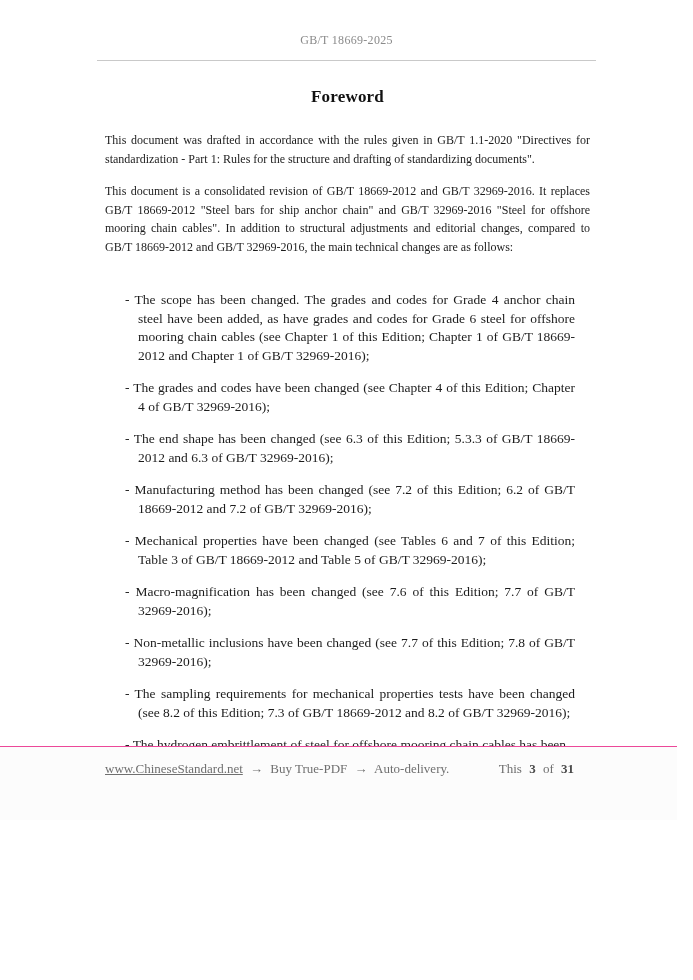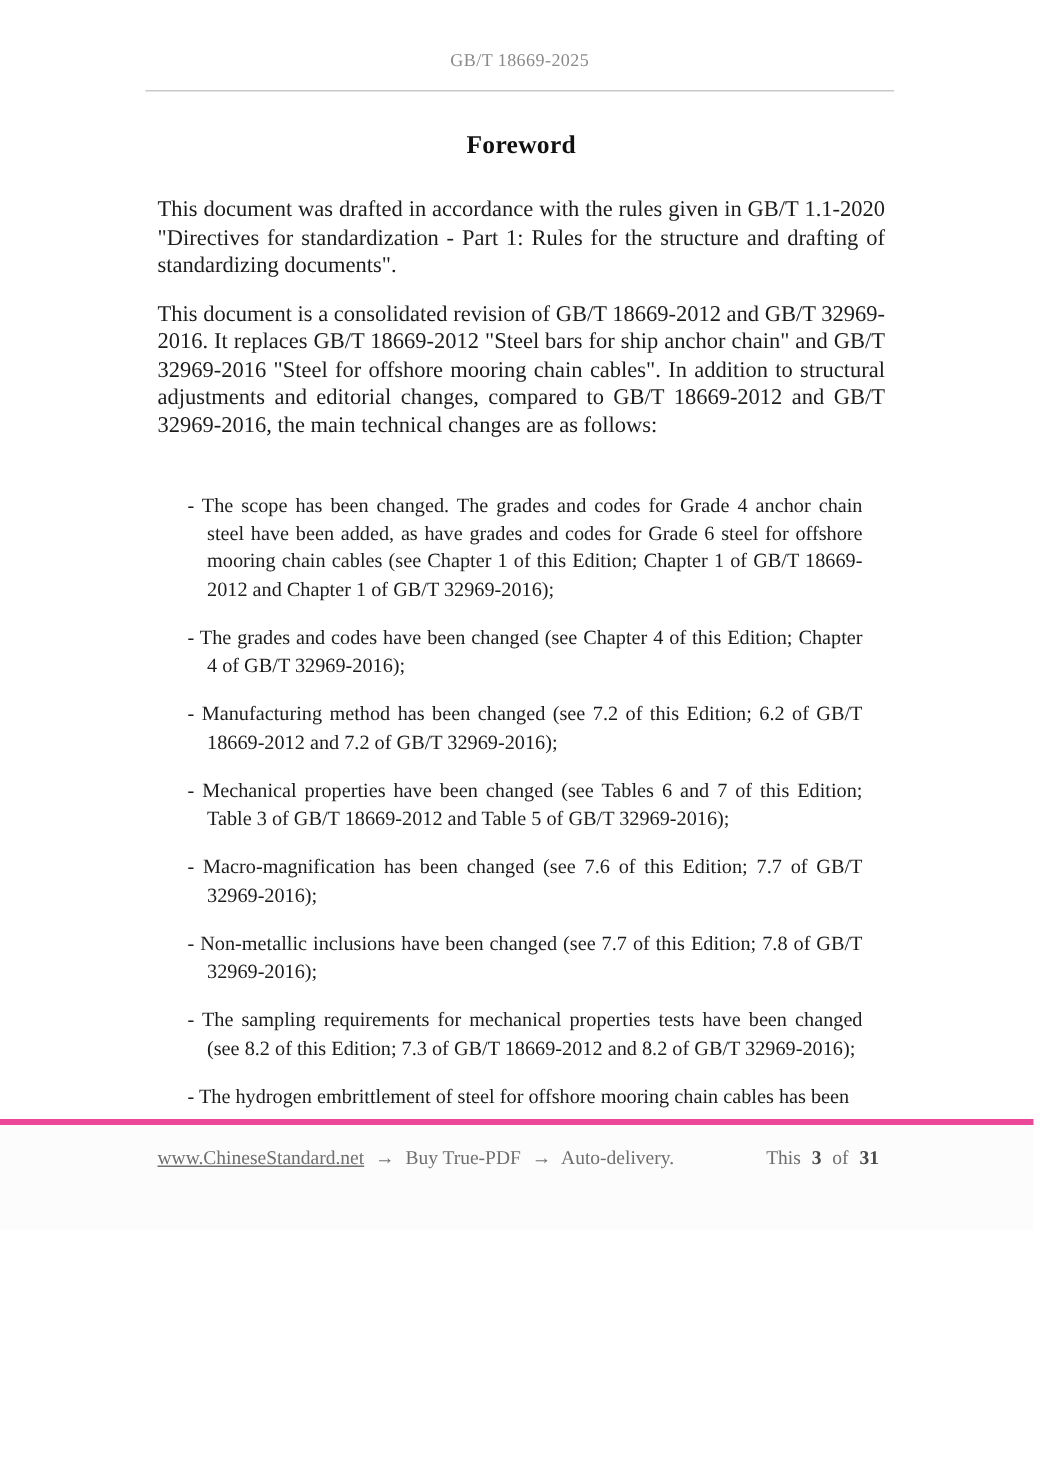--- a/index.html
+++ b/index.html
@@ -35,44 +35,44 @@
   .doc-title {
     text-align: center;
     font-size: 17px;
     font-weight: bold;
     margin: 6px 0 24px 0;
     letter-spacing: 0.2px;
     color: #111111;
   }
   .para {
     text-align: justify;
-    font-size: 15px;
+    font-size: 12px;
     line-height: 18.5px;
     margin: 0 0 14px 0;
     font-family: Liberation Serif, serif;
   }
   .para-last {
     margin-bottom: 35px;
   }
   .bullet {
     text-align: justify;
     font-size: 13.5px;
     line-height: 18.5px;
     margin: 0 15px 14px 20px;
     padding-left: 13px;
     text-indent: -13px;
   }
   .doc-footer {
     position: absolute;
     left: 0;
-    right: 4px;
+    right: 16px;
     bottom: 0;
     height: 74px;
     background: #fcfcfc;
-    border-top: 4px solid #ec4899;
+    border-top: 1px solid #ec4899;
     box-sizing: border-box;
   }
   .footer-inner {
     display: flex;
     justify-content: space-between;
     align-items: baseline;
     padding: 14px 103px 0 105px;
     font-size: 13px;
     color: #6f6f6f;
   }
@@ -106,20 +106,21 @@
   <hr class="header-rule">
 
   <div class="content">
     <div class="doc-title">Foreword</div>
 
     <div class="para">This document was drafted in accordance with the rules given in GB/T 1.1-2020 "Directives for standardization - Part 1: Rules for the structure and drafting of standardizing documents".</div>
     <div class="para para-last">This document is a consolidated revision of GB/T 18669-2012 and GB/T 32969-2016. It replaces GB/T 18669-2012 "Steel bars for ship anchor chain" and GB/T 32969-2016 "Steel for offshore mooring chain cables". In addition to structural adjustments and editorial changes, compared to GB/T 18669-2012 and GB/T 32969-2016, the main technical changes are as follows:</div>
 
     <div class="bullet">- The scope has been changed. The grades and codes for Grade 4 anchor chain steel have been added, as have grades and codes for Grade 6 steel for offshore mooring chain cables (see Chapter 1 of this Edition; Chapter 1 of GB/T 18669-2012 and Chapter 1 of GB/T 32969-2016);</div>
     <div class="bullet">- The grades and codes have been changed (see Chapter 4 of this Edition; Chapter 4 of GB/T 32969-2016);</div>
+    <div class="bullet">- The end shape has been changed (see 6.3 of this Edition; 5.3.3 of GB/T 18669-2012 and 6.3 of GB/T 32969-2016);</div>
     <div class="bullet">- Manufacturing method has been changed (see 7.2 of this Edition; 6.2 of GB/T 18669-2012 and 7.2 of GB/T 32969-2016);</div>
     <div class="bullet">- Mechanical properties have been changed (see Tables 6 and 7 of this Edition; Table 3 of GB/T 18669-2012 and Table 5 of GB/T 32969-2016);</div>
     <div class="bullet">- Macro-magnification has been changed (see 7.6 of this Edition; 7.7 of GB/T 32969-2016);</div>
     <div class="bullet">- Non-metallic inclusions have been changed (see 7.7 of this Edition; 7.8 of GB/T 32969-2016);</div>
     <div class="bullet">- The sampling requirements for mechanical properties tests have been changed (see 8.2 of this Edition; 7.3 of GB/T 18669-2012 and 8.2 of GB/T 32969-2016);</div>
     <div class="bullet">- The hydrogen embrittlement of steel for offshore mooring chain cables has been</div>
   </div>
 
   <div class="doc-footer">
     <div class="footer-inner">

